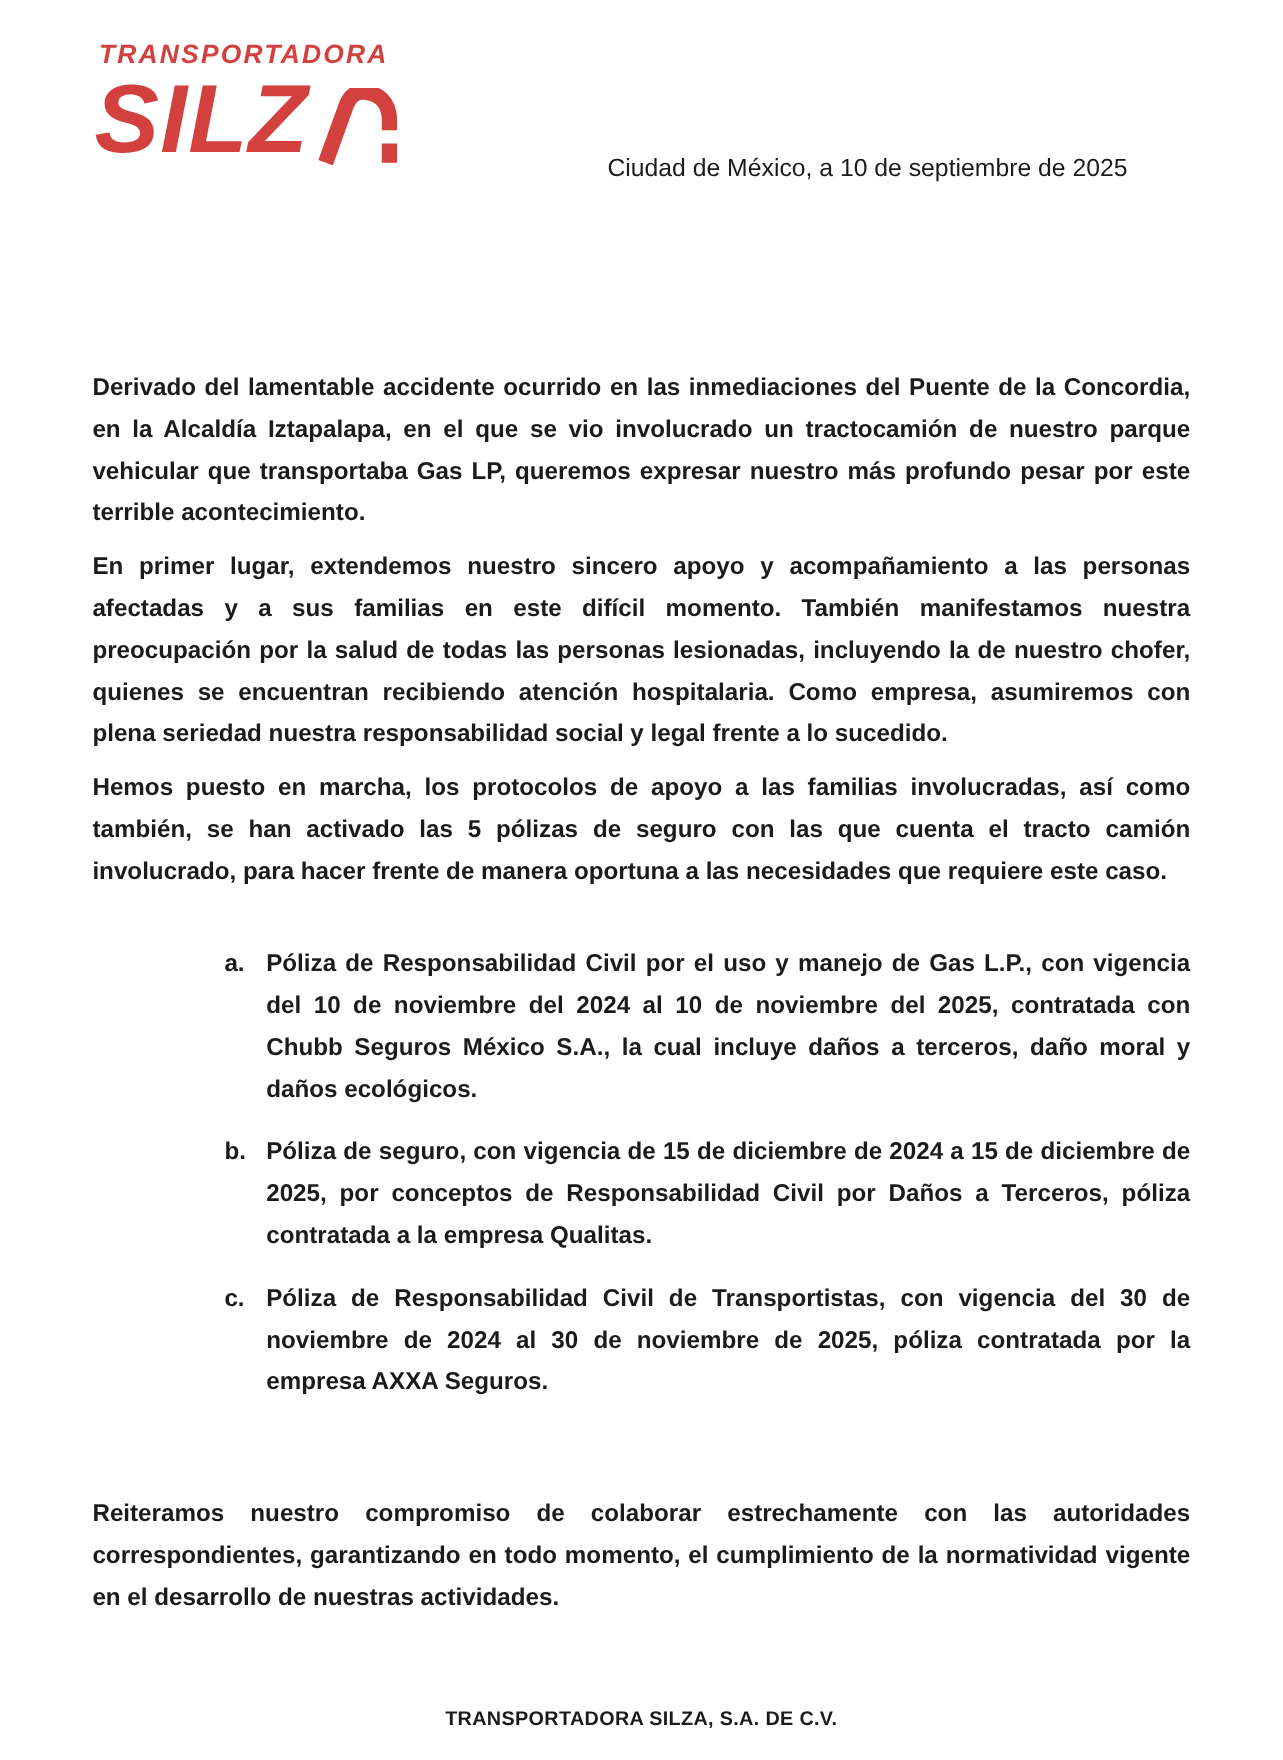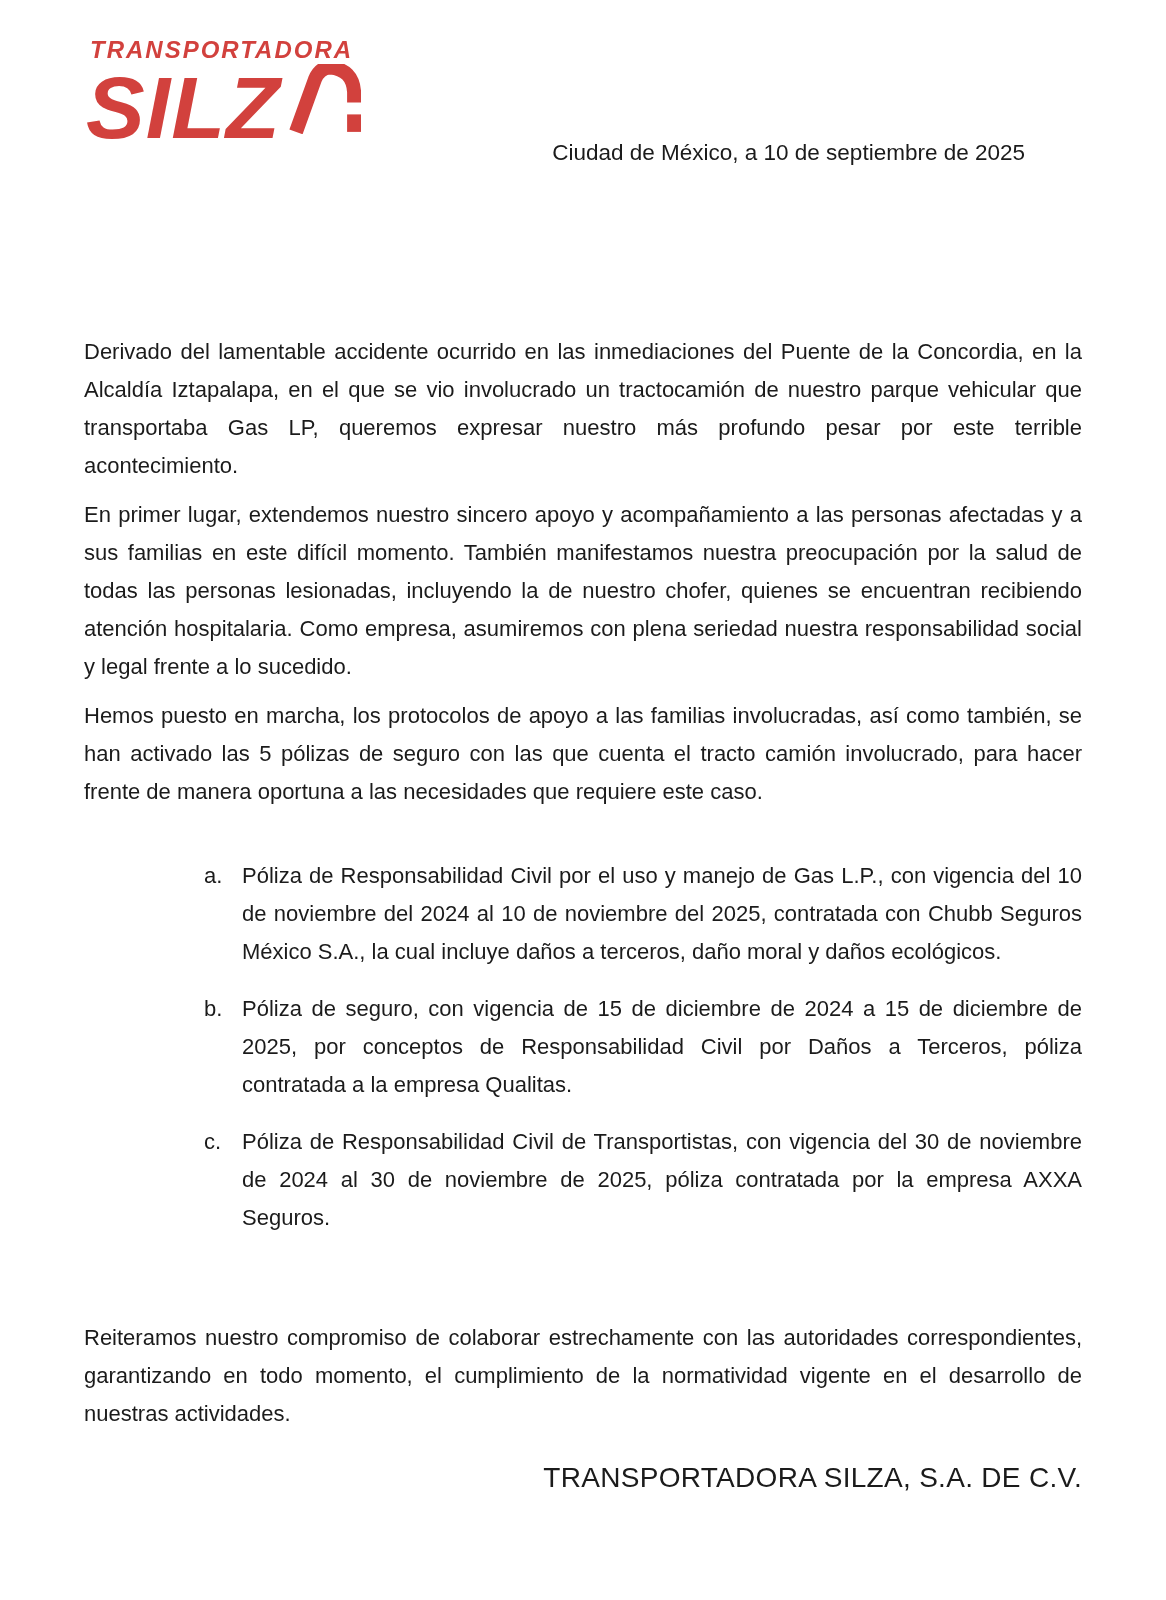--- a/index.html
+++ b/index.html
@@ -29,21 +29,21 @@
   .logo-top{
     font-size:24px;
     font-weight:bold;
     font-style:italic;
     letter-spacing:2px;
     display:block;
     margin-left:4px;
   }
   .logo-main{
     display:flex;
-    align-items:flex-start;
+    align-items:flex-end;
     margin-top:2px;
   }
   .logo-main .word{
     font-size:88px;
     font-weight:bold;
     font-style:italic;
     letter-spacing:1px;
   }
   .logo-main svg{
     display:block;
@@ -71,20 +71,21 @@
     letter-spacing:0.5px;
   }
   
   .body-copy{
     position:absolute;
     top:333px;
     left:84px;
     width:998px;
     font-size:22px;
     line-height:38px;
+    font-weight:bold;
   }
   .para{
     text-align:justify;
     margin:0 0 11px 0;
   }
   .policy-list{
     margin-top:46px;
     margin-left:120px;
   }
   .policy-item{
@@ -96,23 +97,23 @@
   }
   .policy-text{
     flex:1;
     text-align:justify;
   }
   .closing{
     text-align:justify;
     margin:82px 0 0 0;
   }
   .signature{
-    margin-top:26px;
-    text-align:right;
-    font-size:28px;
+    margin-top:72px;
+    text-align:center;
+    font-size:18px;
     letter-spacing:0.3px;
   }
 </style>
 </head>
 <body>
 
 <div class="page">
 
   <div class="logo">
     <span class="logo-top">TRANSPORTADORA</span>

